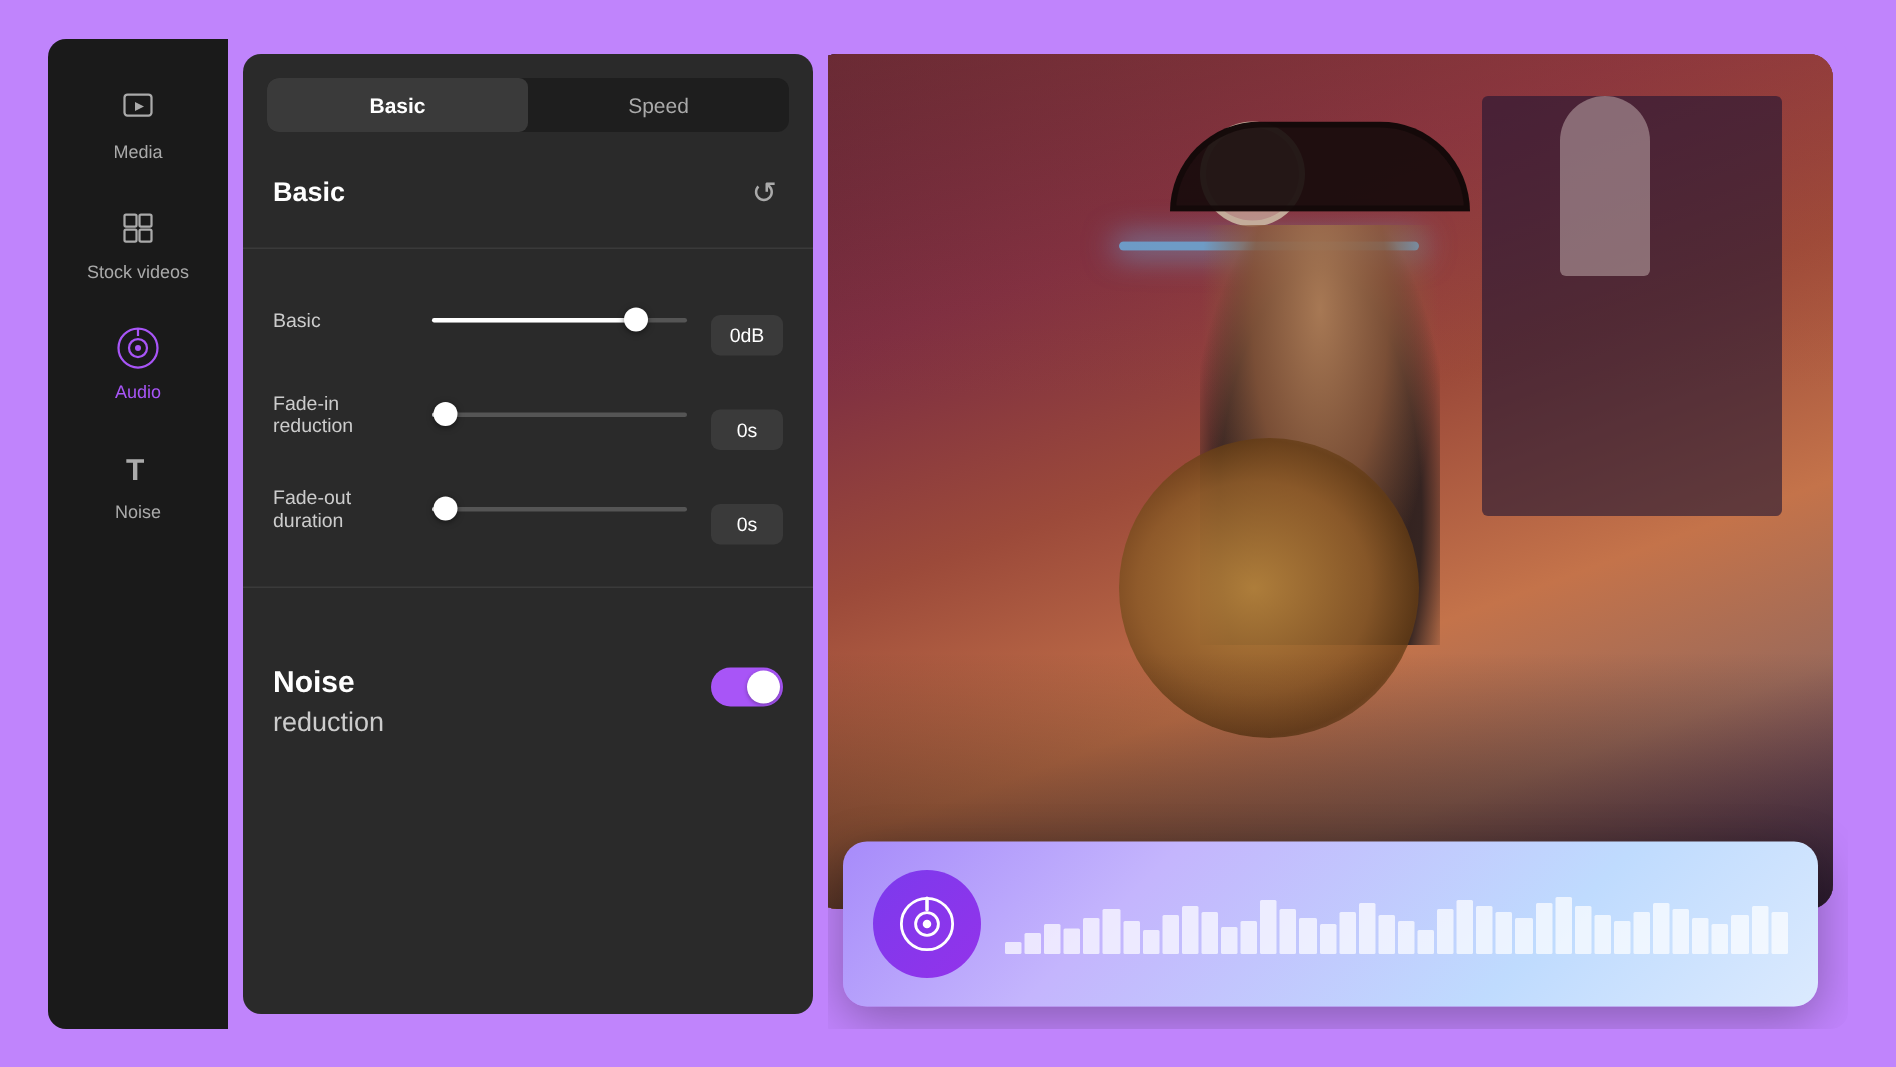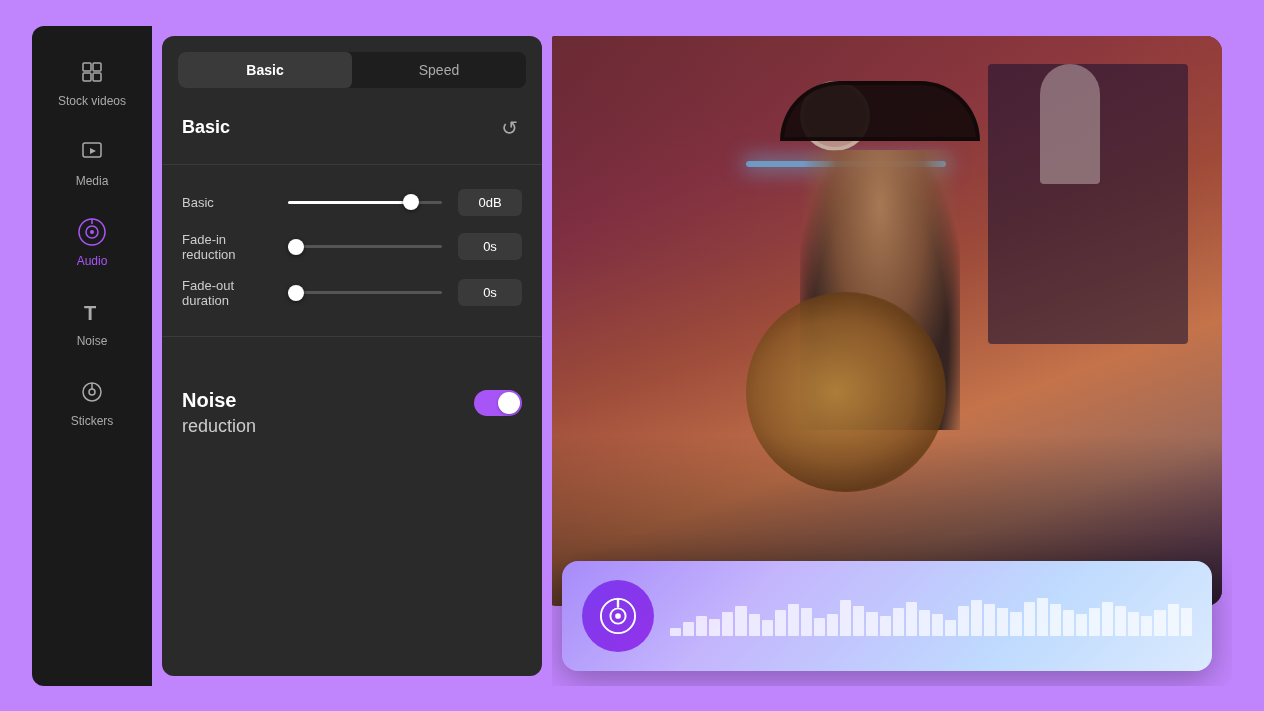--- a/index.html
+++ b/index.html
@@ -169,29 +169,30 @@
       background: #fff;
       border-radius: 50%;
       position: absolute;
       top: 50%;
       transform: translateY(-50%);
       cursor: grab;
       box-shadow: 0 1px 4px rgba(0,0,0,0.5);
     }
 
     .value-box {
-      width: 64px;
+      width: 48px;
       background: #3a3a3a;
       border: none;
       color: #fff;
       font-size: 13px;
       padding: 6px 8px;
       border-radius: 6px;
       text-align: center;
       flex-shrink: 0;
+      margin-top: 20px;
     }
 
     .noise-section {
       padding: 16px 20px;
     }
 
     .noise-title {
       font-size: 20px;
       font-weight: 700;
       color: #fff;
@@ -330,38 +331,38 @@
   </style>
 </head>
 <body>
 
 <div class="outer-container">
 
   <div class="sidebar">
 
     <div class="sidebar-item">
       <div class="icon">
+        <svg width="24" height="24" viewBox="0 0 24 24" fill="currentColor">
+          <rect x="3" y="3" width="18" height="14" rx="2" fill="none" stroke="currentColor" stroke-width="1.5"></rect>
+          <polygon points="10,8 10,14 16,11" fill="currentColor"></polygon>
+        </svg>
+      </div>
+      <span class="label">Media</span>
+    </div>
+
+    <div class="sidebar-item">
+      <div class="icon">
         <svg width="24" height="24" viewBox="0 0 24 24" fill="none" stroke="currentColor" stroke-width="1.5">
           <rect x="3" y="3" width="8" height="8" rx="1"></rect>
           <rect x="13" y="3" width="8" height="8" rx="1"></rect>
           <rect x="3" y="13" width="8" height="8" rx="1"></rect>
           <rect x="13" y="13" width="8" height="8" rx="1"></rect>
         </svg>
       </div>
       <span class="label">Stock videos</span>
-    </div>
-
-    <div class="sidebar-item">
-      <div class="icon">
-        <svg width="24" height="24" viewBox="0 0 24 24" fill="currentColor">
-          <rect x="3" y="3" width="18" height="14" rx="2" fill="none" stroke="currentColor" stroke-width="1.5"></rect>
-          <polygon points="10,8 10,14 16,11" fill="currentColor"></polygon>
-        </svg>
-      </div>
-      <span class="label">Media</span>
     </div>
 
     <div class="sidebar-item active">
       <div class="icon">
         <svg width="28" height="28" viewBox="0 0 28 28" fill="none">
           <circle cx="14" cy="14" r="13" stroke="#a855f7" stroke-width="1.5"></circle>
           <circle cx="14" cy="14" r="6" stroke="#a855f7" stroke-width="1.5"></circle>
           <circle cx="14" cy="14" r="2" fill="#a855f7"></circle>
           <line x1="14" y1="1" x2="14" y2="6" stroke="#a855f7" stroke-width="1.5"></line>
         </svg>
@@ -371,30 +372,20 @@
 
     <div class="sidebar-item">
       <div class="icon">
         <svg width="24" height="24" viewBox="0 0 24 24" fill="currentColor">
           <text x="4" y="20" font-size="20" font-weight="bold">T</text>
         </svg>
       </div>
       <span class="label">Noise</span>
     </div>
 
-    <div class="sidebar-item">
-      <div class="icon">
-        <svg width="24" height="24" viewBox="0 0 24 24" fill="none" stroke="currentColor" stroke-width="1.5">
-          <circle cx="12" cy="12" r="9"></circle>
-          <circle cx="12" cy="12" r="3"></circle>
-          <line x1="12" y1="3" x2="12" y2="9"></line>
-        </svg>
-      </div>
-      <span class="label">Stickers</span>
-    </div>
   </div>
 
   <div class="panel">
 
     <div class="panel-tabs">
       <button class="panel-tab active">Basic</button>
       <button class="panel-tab">Speed</button>
     </div>
 
     <div class="panel-section-title">

